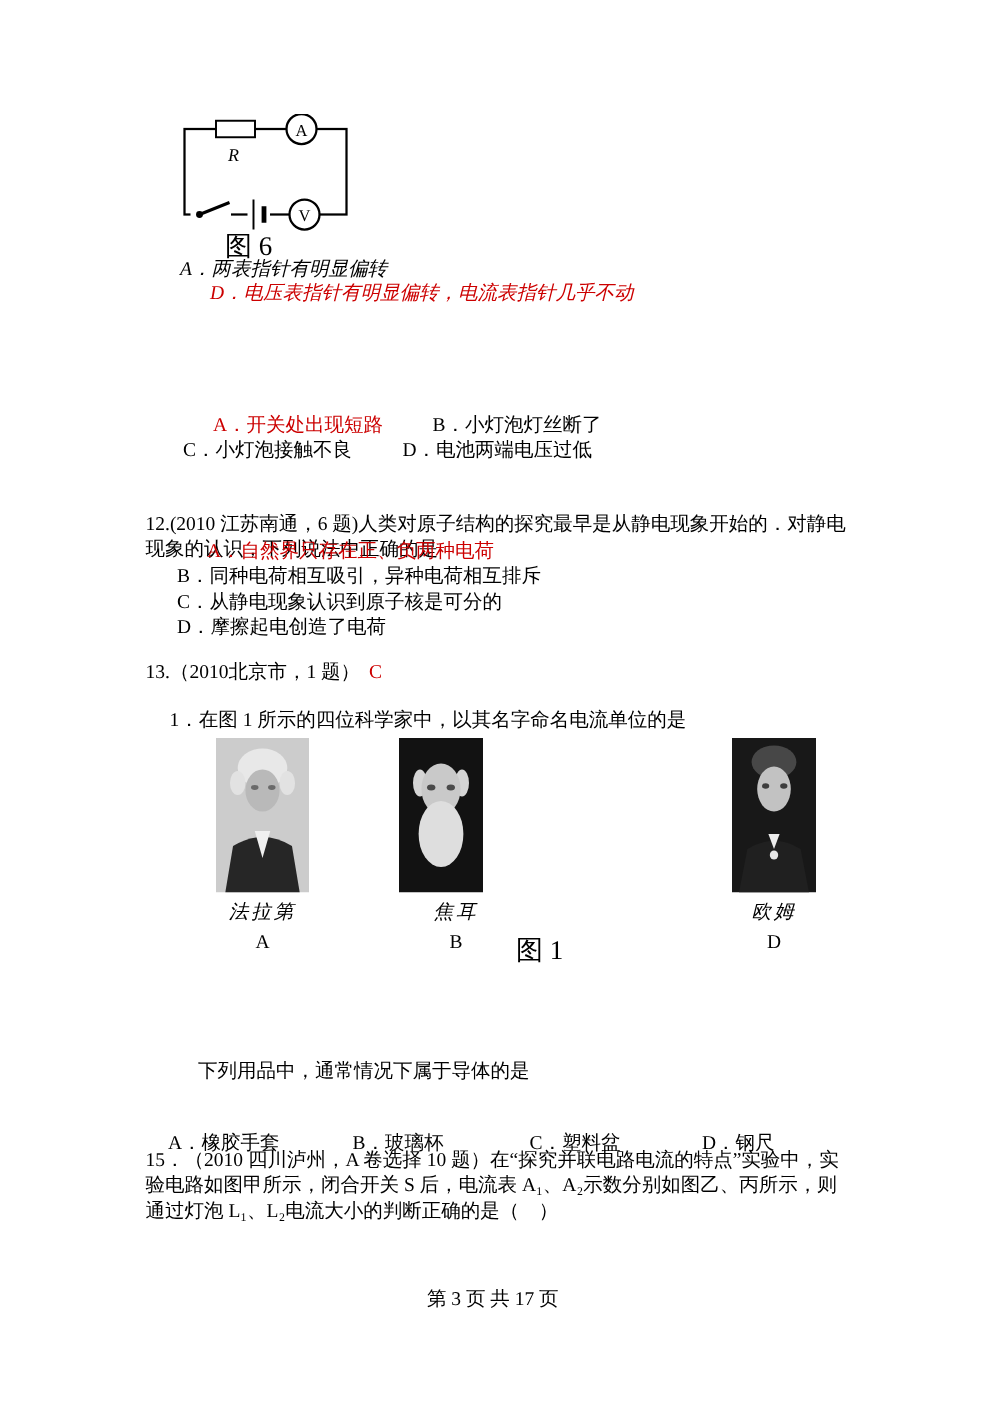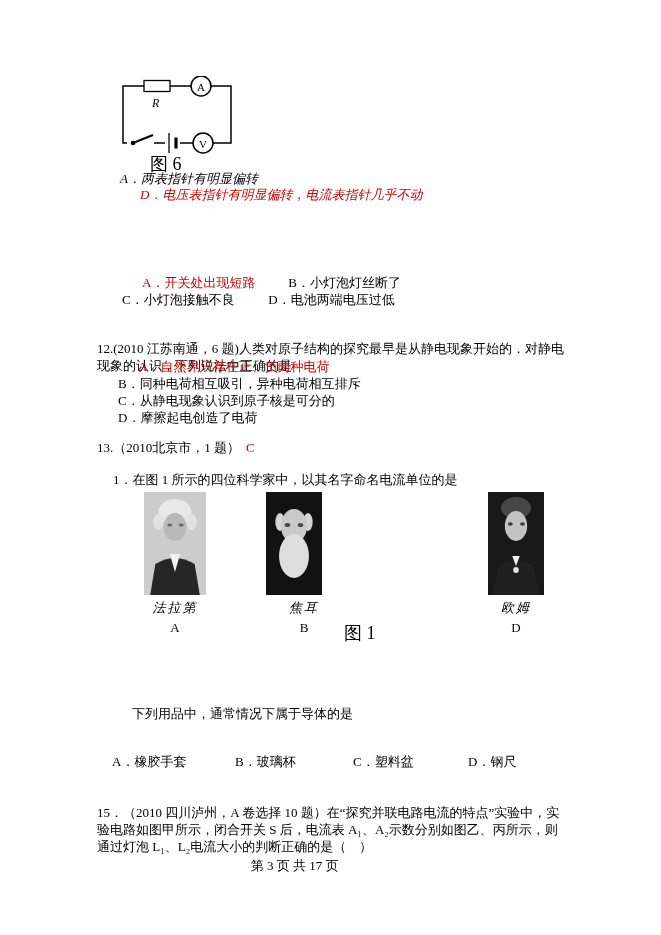--- a/index.html
+++ b/index.html
@@ -15,21 +15,21 @@
   .red{color:var(--answer-red,#cc0000);margin-left:20px;}
   .para{line-height:17px;}
   .opts{line-height:17px;}
   .opts-tight{line-height:16px;}
   .optrow .c1{display:inline-block;width:143px;}
   .figcap{font-size:18px;white-space:pre;}
   .portrait{text-align:center;}
   .portrait svg{display:block;}
   .portrait .pname{font-size:13px;font-style:italic;margin-top:4px;letter-spacing:2px;white-space:nowrap;}
   .portrait .pletter{font-size:13px;margin-top:3px;}
-  .footer{width:589px;text-align:center;white-space:pre;font-size:13px;}
+  .footer{width:589px;text-align:center;white-space:pre;font-size:13px;padding-left:34px;}
   .answer-gap{margin-left:14px;}
   .answer-gap-sm{margin-left:6px;}
   .q14opt{position:absolute;top:0;white-space:nowrap;}
   svg text{font-family:"Liberation Serif","DejaVu Serif",serif;}
 </style>
 </head>
 <body>
 
 <div class="page">
 
@@ -135,17 +135,17 @@
   <div class="abs figcap" style="left:344px;top:621px;">图 1</div>
 
   <div class="abs" style="left:113px;top:705px;margin-left:19px;">下列用品中，通常情况下属于导体的是</div>
   <div class="abs" style="left:0;top:753px;width:661px;height:18px;">
     <span class="q14opt" style="left:112px;">A．橡胶手套</span>
     <span class="q14opt" style="left:235px;">B．玻璃杯</span>
     <span class="q14opt" style="left:353px;">C．塑料盆</span>
     <span class="q14opt" style="left:468px;">D．钢尺</span>
   </div>
 
-  <div class="abs para" style="left:97px;top:804px;width:470px;">15．（2010 四川泸州，A 卷选择 10 题）在“探究并联电路电流的特点”实验中，实验电路如图甲所示，闭合开关 S 后，电流表 A₁、A₂示数分别如图乙、丙所示，则通过灯泡 L₁、L₂电流大小的判断正确的是（　）</div>
+  <div class="abs para" style="left:97px;top:764px;width:470px;">15．（2010 四川泸州，A 卷选择 10 题）在“探究并联电路电流的特点”实验中，实验电路如图甲所示，闭合开关 S 后，电流表 A₁、A₂示数分别如图乙、丙所示，则通过灯泡 L₁、L₂电流大小的判断正确的是（　）</div>
 
   <div class="abs footer" style="left:0;top:857px;">第 3 页 共 17 页</div>
 
 </div>
 
 </body></html>

